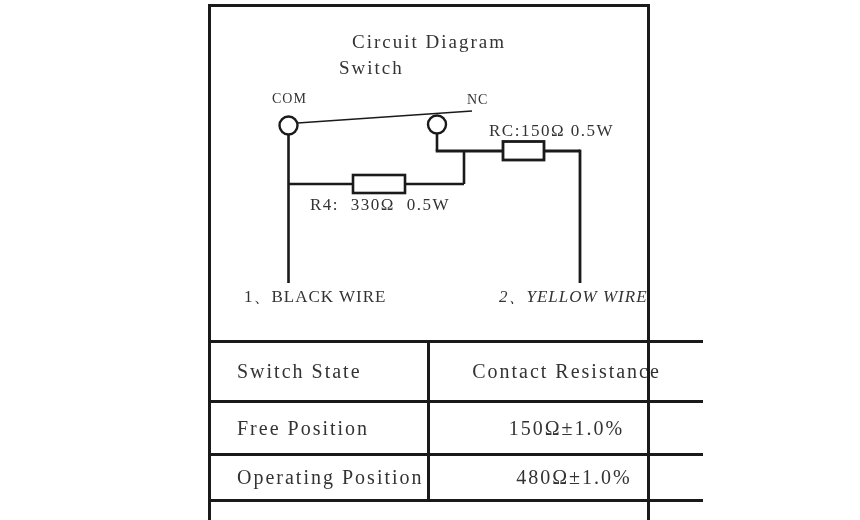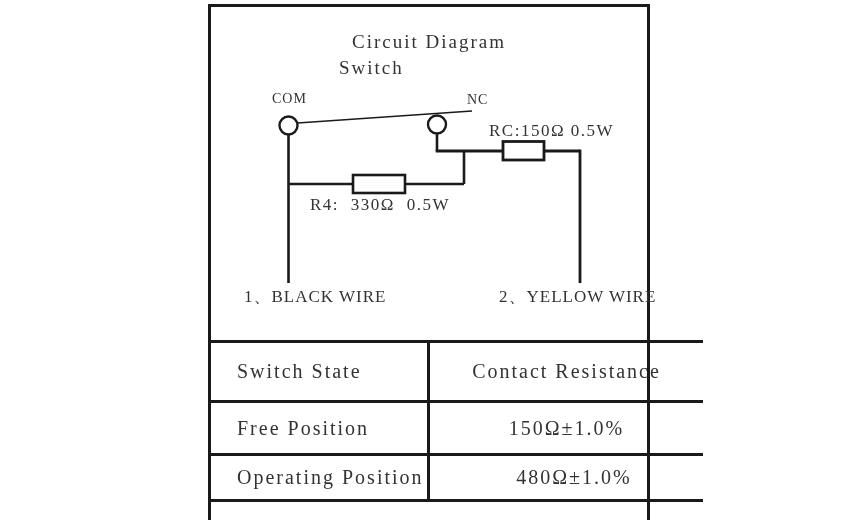--- a/index.html
+++ b/index.html
@@ -31,21 +31,21 @@
   }
   .switch-lbl { left: 128px; top: 50px; font-size: 19px; letter-spacing: 2px; }
   .terminal-lbl { font-size: 14px; letter-spacing: 1px; }
   .com-lbl { left: 61px; top: 84px; }
   .nc-lbl  { left: 216px; top: 85px; margin-left: 40px; }
   .res-lbl { font-size: 17px; letter-spacing: 1.5px; }
   .rc-lbl  { left: 278px; top: 114px; }
   .r4-lbl  { left: 99px;  top: 188px; word-spacing: 6px; }
   .wire-lbl { font-size: 17px; letter-spacing: 1px; top: 280px; }
   .wire1-lbl { left: 33px; }
-  .wire2-lbl { left: 288px; }
+  .wire2-lbl { left: 288px; font-style: italic; }
 
   .circuit-svg { position: absolute; left: 0; top: 0; }
 
   
   .spec-table {
     position: absolute;
     left: 0; top: 333px; width: 492px;
     border-top: 3px solid #1a1a1a;
   }
   .spec-row { display: flex; border-bottom: 3px solid #1a1a1a; }

